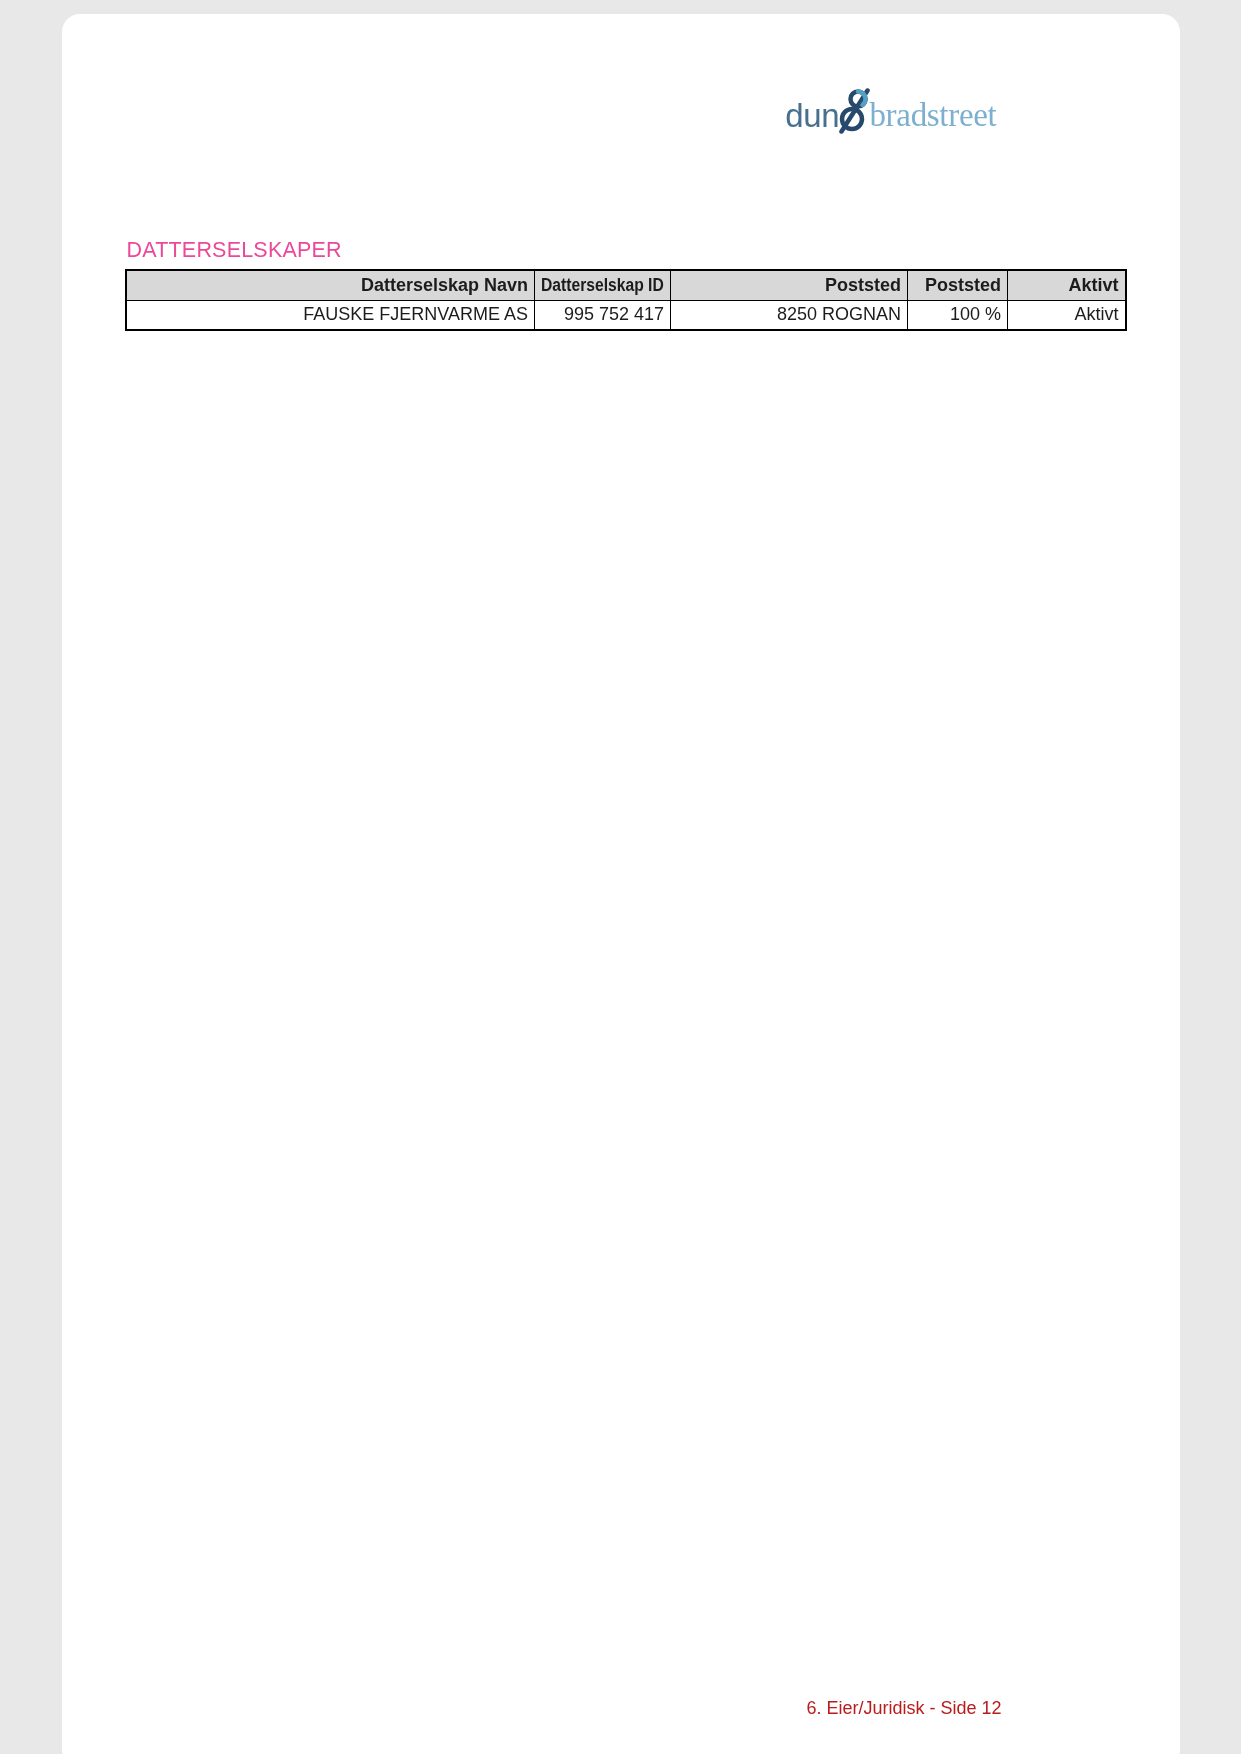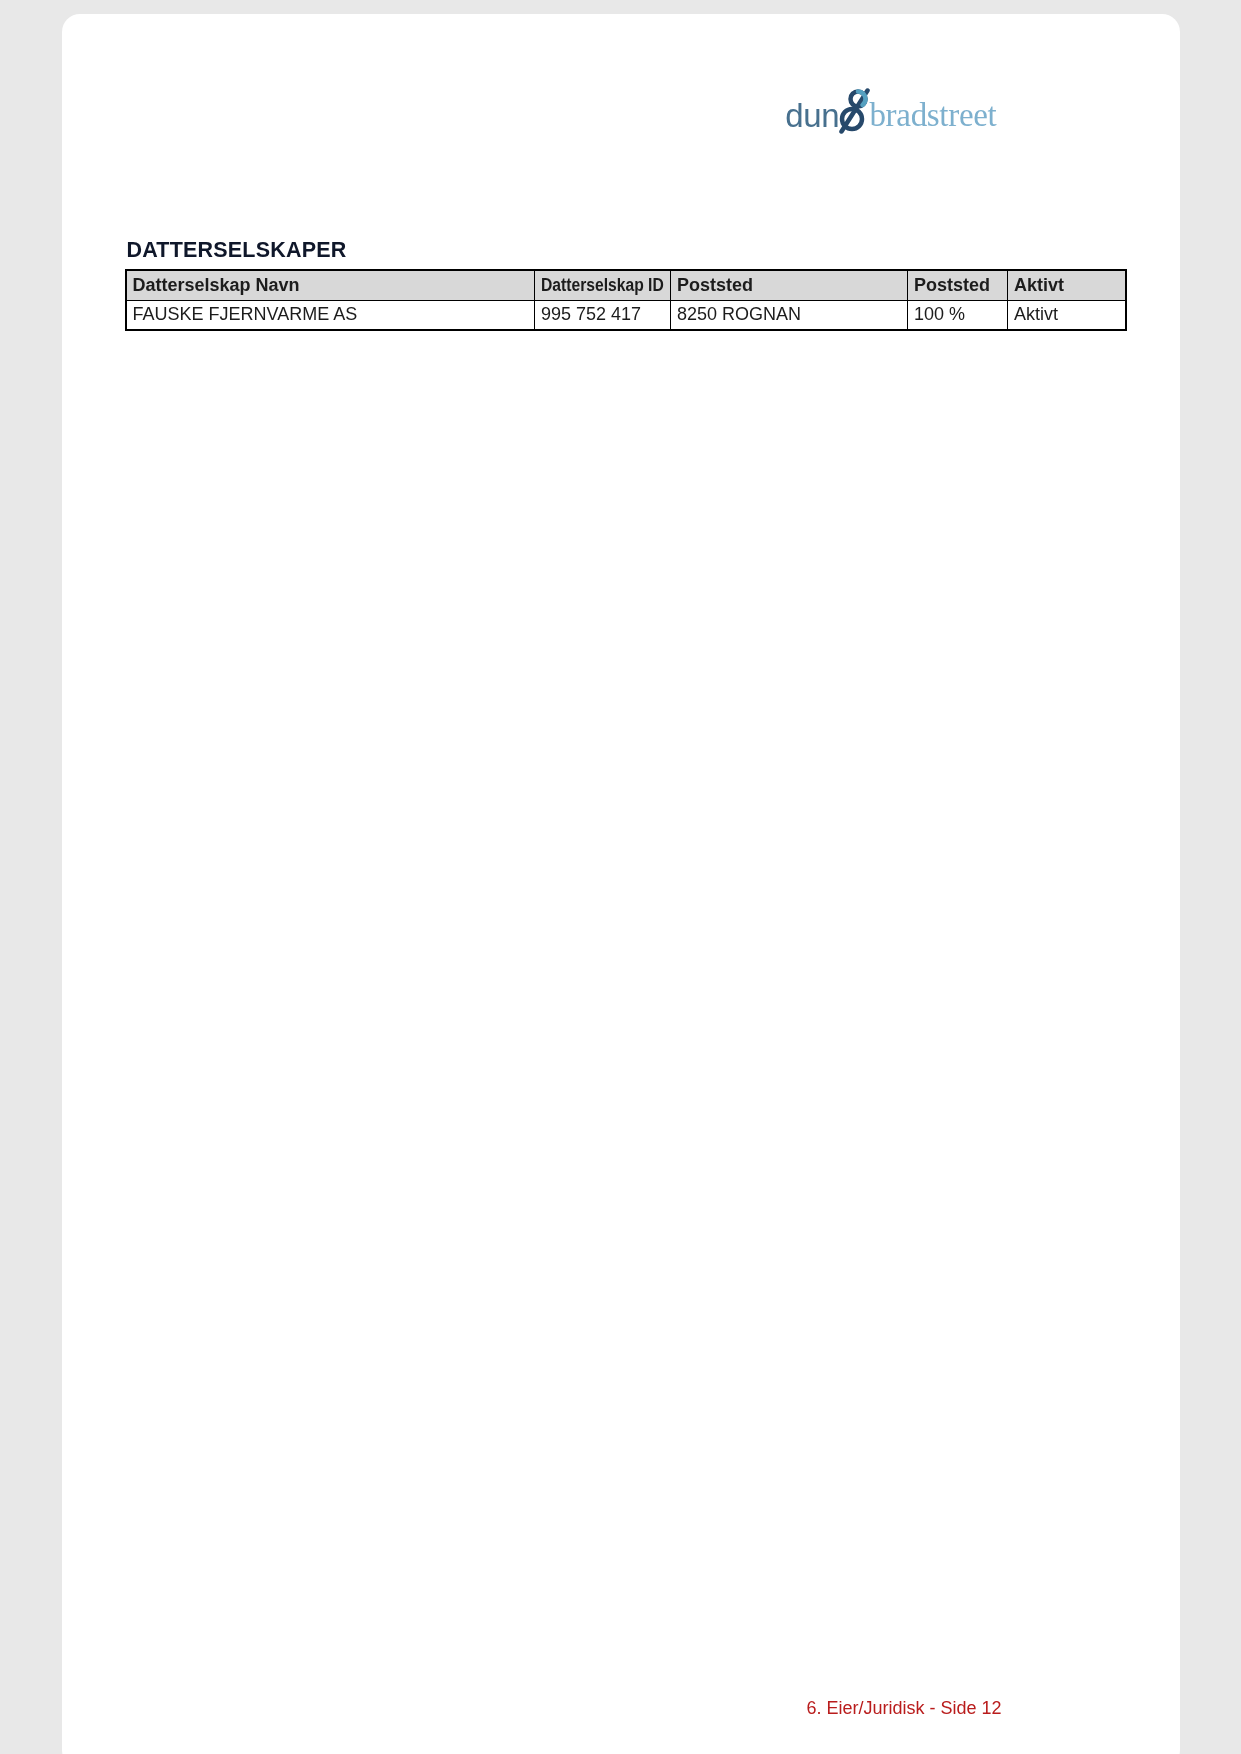--- a/index.html
+++ b/index.html
@@ -38,40 +38,40 @@
     margin: 0 -3px -2px -1px;
     flex: 0 0 auto;
   }
 
   
   .section-title {
     position: absolute;
     left: 65px;
     top: 224px;
     font-size: 21.5px;
-    font-weight: 700;
+    font-weight: 400;
     letter-spacing: 0.2px;
-    color: #0f172a;
+    color: #ec4899;
   }
 
   
   .subs-table {
     position: absolute;
     left: 63px;
     top: 255px;
     width: 1000px;
     border-collapse: collapse;
     table-layout: fixed;
     border: 2px solid #000;
   }
   .subs-table th, .subs-table td {
     border: 1px solid #000;
     height: 30px;
     padding: 0 6px;
-    text-align: left;
+    text-align: right;
     vertical-align: middle;
     font-size: 18px;
     white-space: nowrap;
     overflow: hidden;
   }
   .subs-table th {
     background: #d8d8d8;
     font-weight: 700;
   }
   .condensed {

